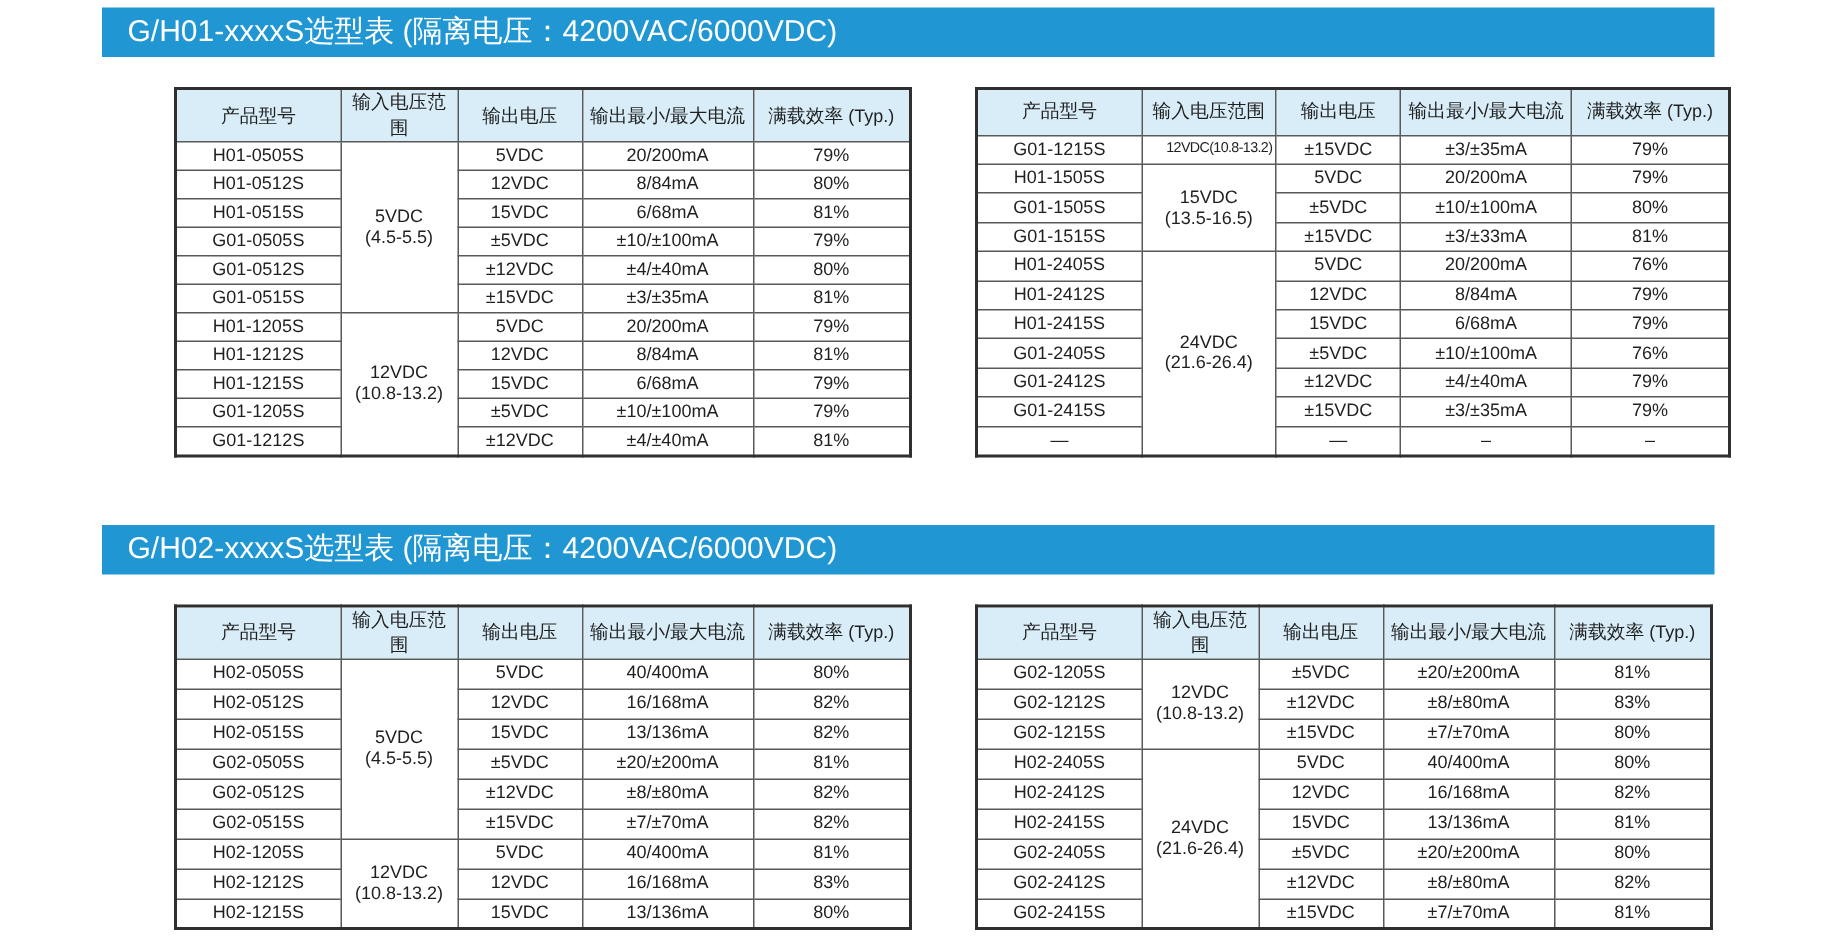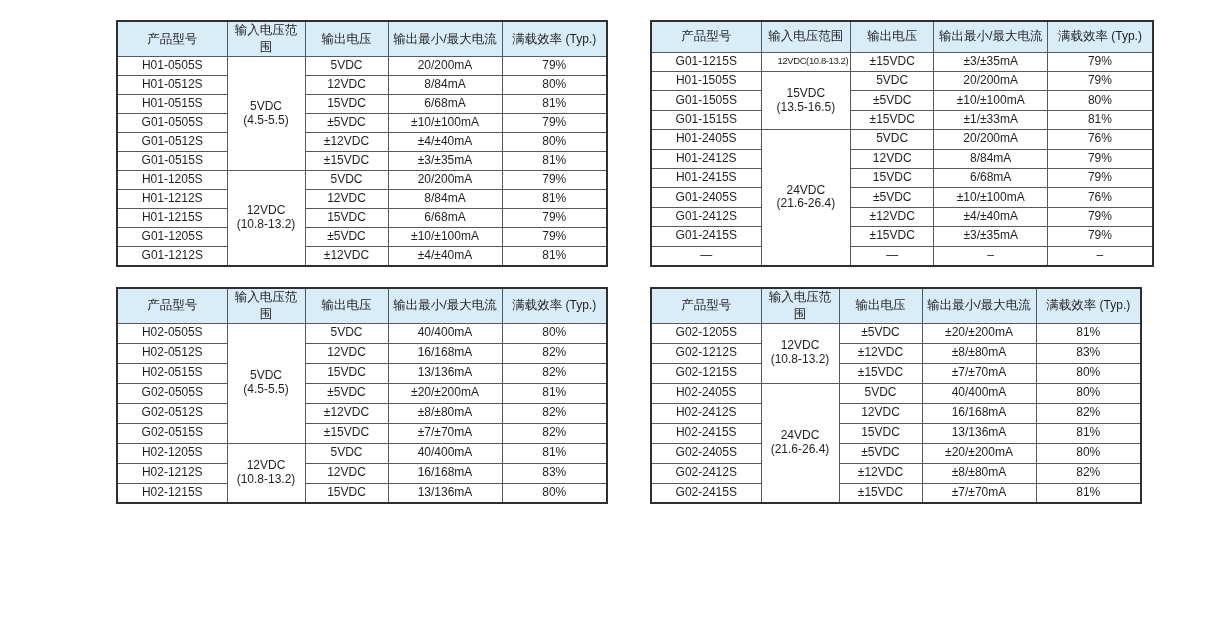--- a/index.html
+++ b/index.html
@@ -51,20 +51,23 @@
   .rows20 td { height:20px; }
   .typ-note { font-size:12px; }
   td.small { font-size:9.5px; letter-spacing:-0.4px; white-space:nowrap;padding-left:16px; }
 </style>
 </head>
 <body>
 
 <div class="page">
 
   <section>
+    <div class="title-bar bar1">
+      <span>G/H01-xxxxS选型表 (隔离电压：4200VAC/6000VDC)</span>
+    </div>
     <div class="tables-row">
       <table class="sel-table">
         <colgroup>
             <col style="width:110px">
             <col style="width:78px">
             <col style="width:83px">
             <col style="width:114px">
             <col style="width:105px">
           </colgroup>
         <thead>
@@ -184,21 +187,21 @@
             </tr>
             <tr>
               <td>G01-1505S</td>
               <td>±5VDC</td>
               <td>±10/±100mA</td>
               <td>80%</td>
             </tr>
             <tr>
               <td>G01-1515S</td>
               <td>±15VDC</td>
-              <td>±1/±33mA</td>
+              <td>±3/±33mA</td>
               <td>81%</td>
             </tr>
             <tr>
               <td>H01-2405S</td>
               <td rowspan="7">24VDC
 (21.6-26.4)</td>
               <td>5VDC</td>
               <td>20/200mA</td>
               <td>76%</td>
             </tr>
@@ -237,20 +240,23 @@
               <td>—</td>
               <td>–</td>
               <td>–</td>
             </tr>
           </tbody>
       </table>
     </div>
   </section>
 
   <section>
+    <div class="title-bar bar2">
+      <span>G/H02-xxxxS选型表 (隔离电压：4200VAC/6000VDC)</span>
+    </div>
     <div class="tables-row">
       <table class="sel-table rows20">
         <colgroup>
             <col style="width:110px">
             <col style="width:78px">
             <col style="width:83px">
             <col style="width:114px">
             <col style="width:105px">
           </colgroup>
         <thead>

